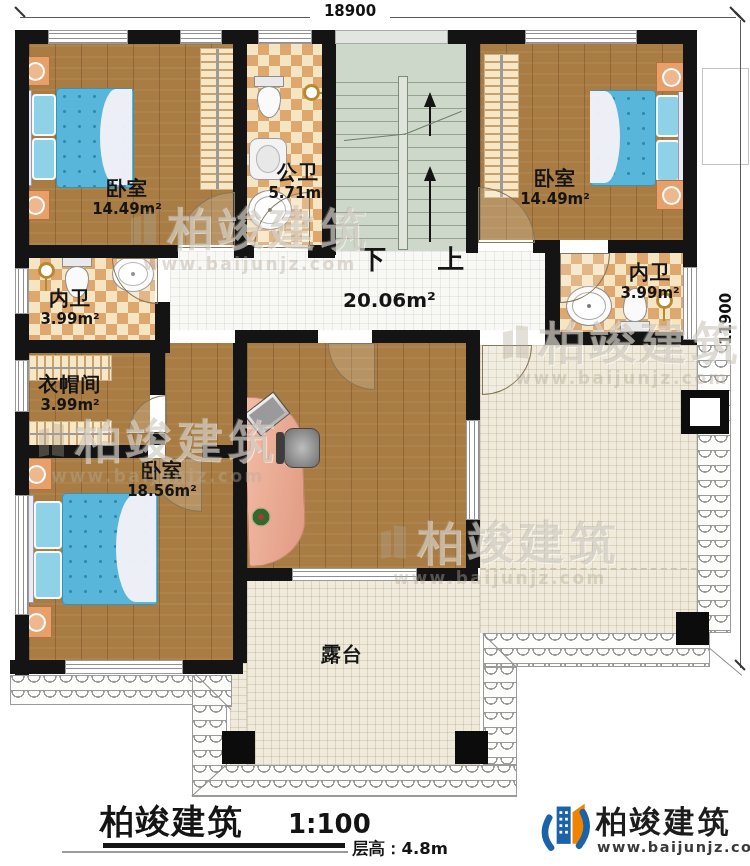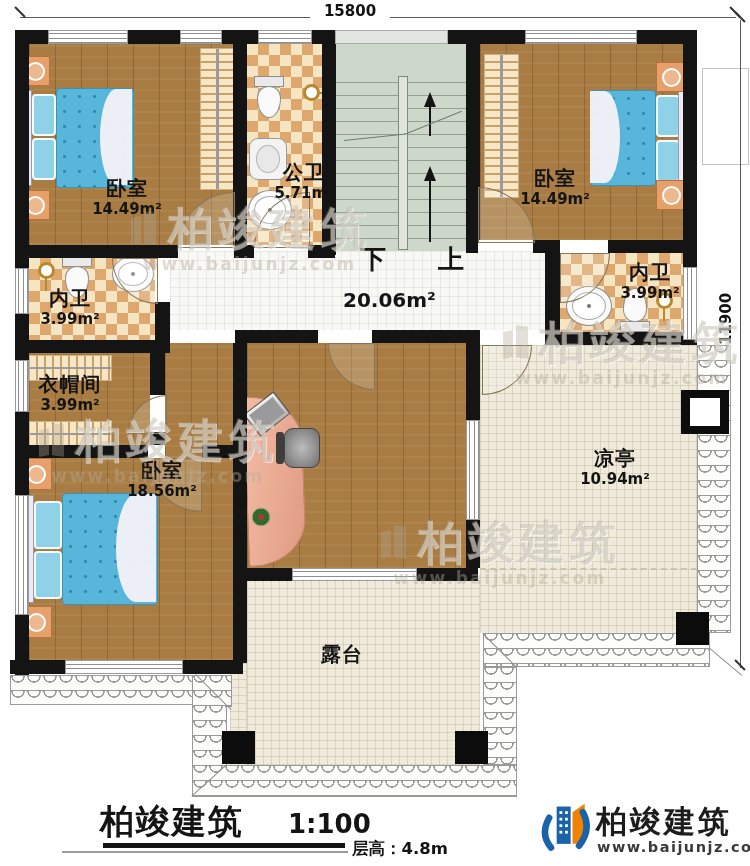--- a/index.html
+++ b/index.html
@@ -114,21 +114,21 @@
   .logo-url{position:absolute;left:59px;top:40px;font-size:14.5px;font-weight:bold;letter-spacing:1.5px;color:#3a3a3a;white-space:nowrap;}
 </style>
 </head>
 <body>
 
 <div id="plan">
 
   <div class="abs dimline" style="left:20px;top:17px;width:716px;height:1px"></div>
   <div class="abs tick" style="left:13px;top:11px"></div>
   <div class="abs tick" style="left:728px;top:11px"></div>
-  <div class="abs dimtext" style="left:310px;top:2px;width:80px">15800</div>
+  <div class="abs dimtext" style="left:310px;top:2px;width:80px">18900</div>
   <div class="abs dimline" style="left:740px;top:20px;width:1px;height:648px"></div>
   <div class="abs tick" style="left:733px;top:16px"></div>
   <div class="abs tick" style="left:733px;top:664px"></div>
   <div class="abs dimtext" style="left:695px;top:310px;width:62px;transform:rotate(-90deg);background:transparent">11900</div>
   <div class="abs roofoutline" style="left:702px;top:68px;width:45px;height:95px"></div>
 
   <div class="abs wood" style="left:29px;top:44px;width:204px;height:201px"></div>
   <div class="abs checker" style="left:247px;top:44px;width:75px;height:201px"></div>
   <div class="abs stairbg" style="left:336px;top:44px;width:130px;height:207px"></div>
   <div class="abs wood" style="left:480px;top:44px;width:203px;height:196px"></div>
@@ -329,21 +329,21 @@
   <div class="abs door r-bl" style="left:112px;top:258px;width:44px;height:44px"></div>
   <div class="abs door r-bl" style="left:328px;top:343px;width:45px;height:45px"></div>
   <div class="abs door r-br" style="left:482px;top:345px;width:48px;height:48px"></div>
   <div class="abs door r-bl" style="left:148px;top:458px;width:52px;height:52px"></div>
   <div class="abs door r-tl" style="left:128px;top:395px;width:37px;height:37px"></div>
 
   <div class="rlabel" style="left:62px;top:178px;width:130px">
     <div class="rname">卧室</div>
     <div class="rarea">14.49m²</div>
   </div>
-  <div class="rlabel" style="left:264px;top:162px;width:80px">
+  <div class="rlabel" style="left:258px;top:162px;width:80px">
     <div class="rname">公卫</div>
     <div class="rarea">5.71m²</div>
   </div>
   <div class="rlabel" style="left:495px;top:168px;width:120px">
     <div class="rname">卧室</div>
     <div class="rarea">14.49m²</div>
   </div>
   <div class="rlabel" style="left:605px;top:262px;width:90px">
     <div class="rname">内卫</div>
     <div class="rarea">3.99m²</div>
@@ -352,24 +352,20 @@
     <div class="rname">内卫</div>
     <div class="rarea">3.99m²</div>
   </div>
   <div class="rlabel" style="left:25px;top:374px;width:90px">
     <div class="rname">衣帽间</div>
     <div class="rarea">3.99m²</div>
   </div>
   <div class="rlabel" style="left:100px;top:460px;width:124px">
     <div class="rname">卧室</div>
     <div class="rarea">18.56m²</div>
-  </div>
-  <div class="rlabel" style="left:553px;top:448px;width:124px">
-    <div class="rname">凉亭</div>
-    <div class="rarea">10.94m²</div>
   </div>
   <div class="rlabel" style="left:343px;top:288px;width:90px">
     <div class="rarea" style="font-size:20px">20.06m²</div>
   </div>
   <div class="rlabel" style="left:302px;top:644px;width:80px">
     <div class="rname">露台</div>
   </div>
   <div class="stair-mark" style="left:360px;top:242px">下</div>
   <div class="stair-mark" style="left:438px;top:242px">上</div>
 

